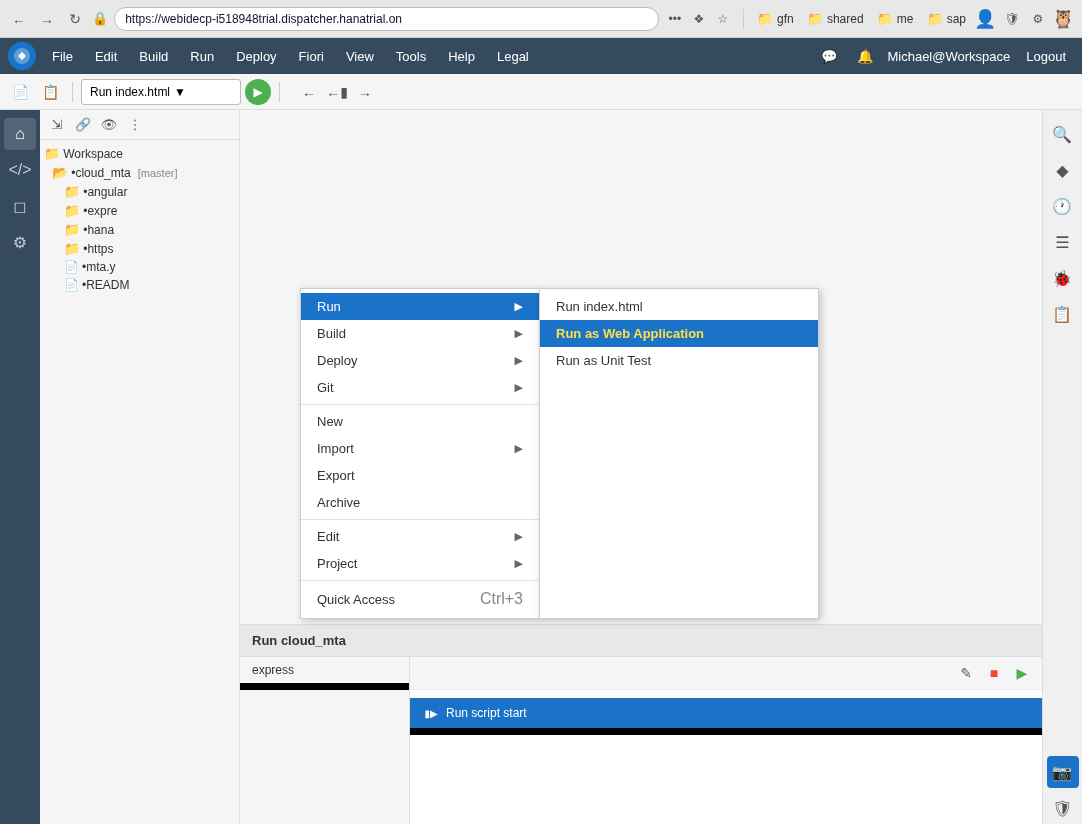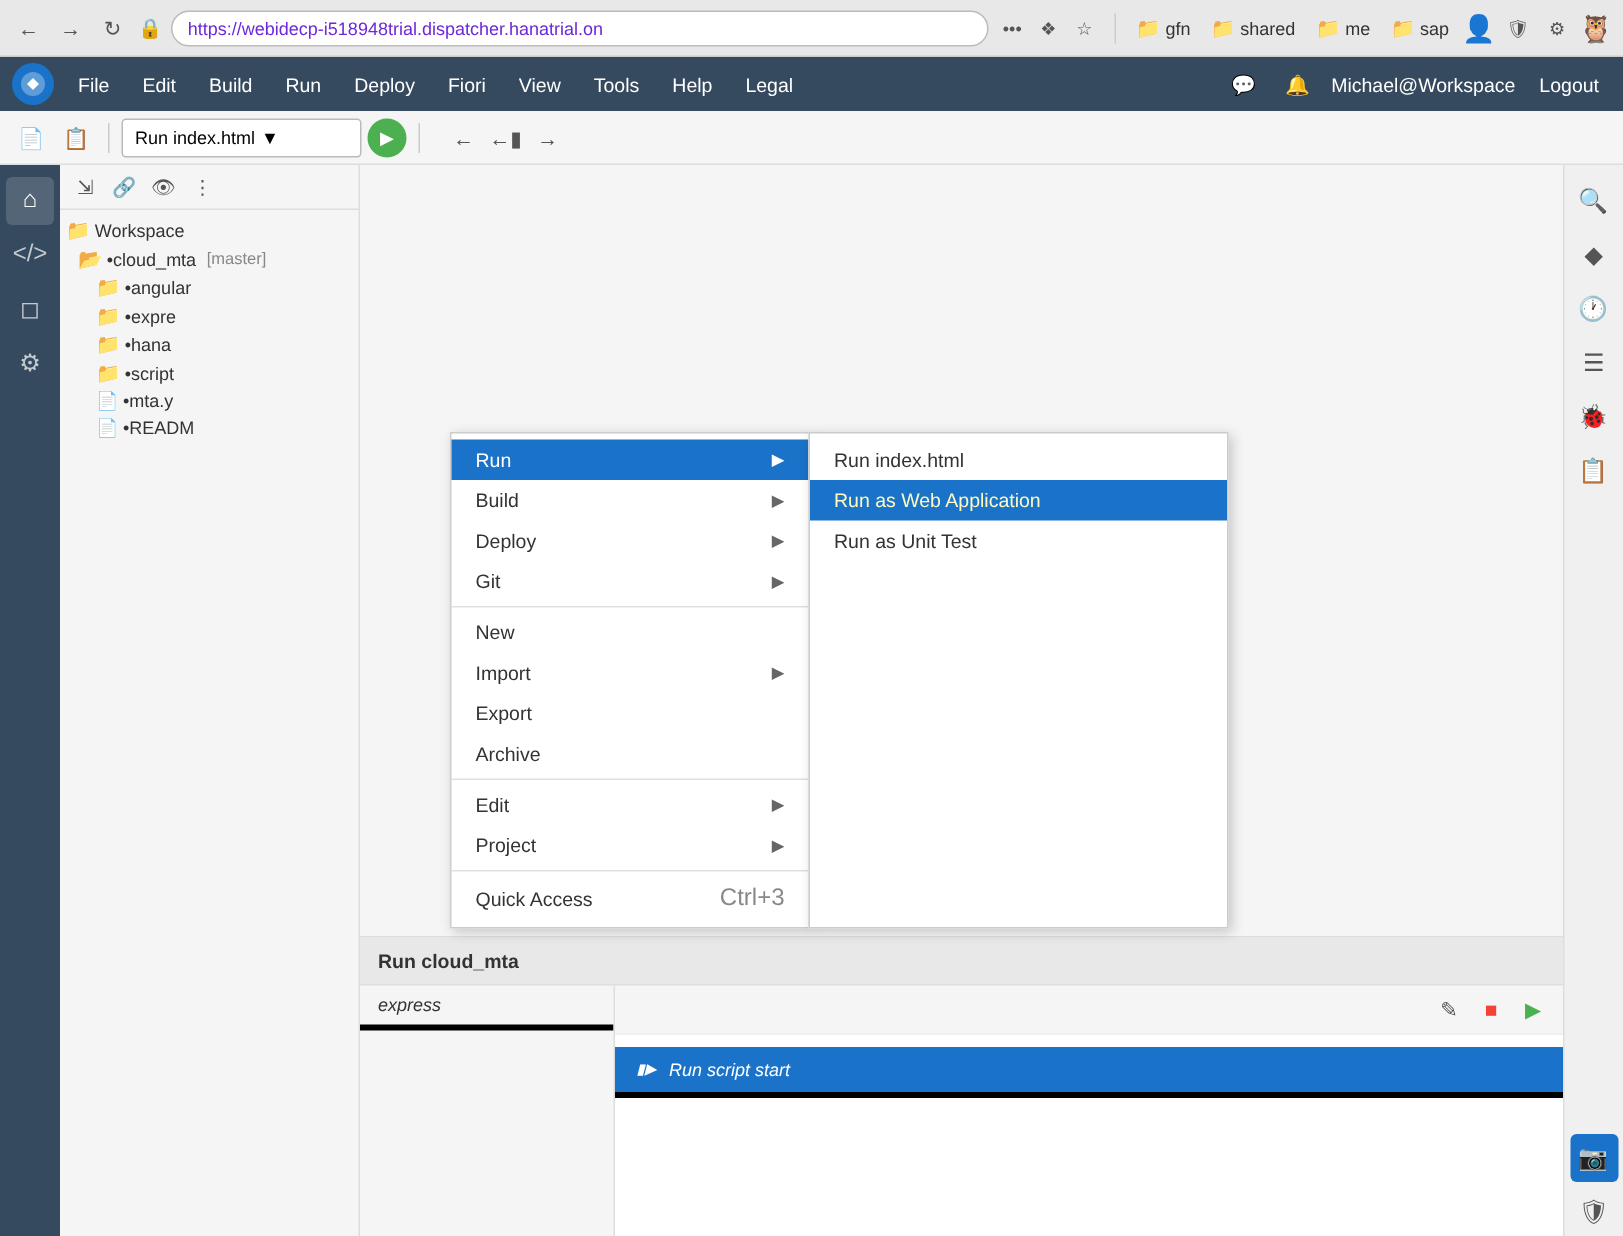--- a/index.html
+++ b/index.html
@@ -14,21 +14,21 @@
       padding: 0 8px;
       gap: 6px;
       border-bottom: 1px solid #ccc;
     }
     .nav-btn {
       width: 22px; height: 22px; border: none; background: transparent; cursor: pointer; border-radius: 3px;
       display: flex; align-items: center; justify-content: center; color: #555; font-size: 14px;
     }
     .url-bar {
       flex: 1; height: 24px; border: 1px solid #bbb; border-radius: 12px; padding: 0 10px;
-      background: white; font-size: 12px; color: #6d28d9;
+      background: white; font-size: 12px; color: #0f172a;
     }
     .browser-icons { display: flex; gap: 4px; align-items: center; }
     .b-icon { width: 20px; height: 20px; display: flex; align-items: center; justify-content: center; color: #555; font-size: 12px; cursor: pointer; }
     .bookmarks { display: flex; gap: 6px; align-items: center; font-size: 12px; color: #333; }
     .bm-item { display: flex; align-items: center; gap: 3px; cursor: pointer; padding: 2px 4px; border-radius: 3px; }
     .folder-icon { color: #e6a817; font-size: 13px; }
 
     
     .app-container { display: flex; flex-direction: column; height: calc(824px - 38px); }
 
@@ -125,32 +125,32 @@
     .cm-separator { height: 1px; background: #e0e0e0; margin: 3px 0; }
 
     
     .submenu {
       background: white; border: 1px solid #ccc; box-shadow: 2px 2px 8px rgba(0,0,0,0.2);
       min-width: 280px; padding: 4px 0; font-size: 13px; position: relative; top: 0; left: -1px;
     }
     .sm-item {
       display: flex; align-items: center; padding: 6px 16px; cursor: pointer; color: #333;
     }
-    .sm-item.highlighted { background: #1a73c8; color: #fef9c3; }
+    .sm-item.highlighted { background: #1a73c8; color: #fde047; font-weight: bold; }
     .editor-area { flex: 1; background: #f5f5f5; }
 
     
     .bottom-panel { height: 200px; background: #f5f5f5; border-top: 1px solid #ddd; display: flex; flex-direction: column; }
     .bottom-header {
       height: 32px; background: #e8e8e8; display: flex; align-items: center; padding: 0 12px;
       border-bottom: 1px solid #ddd; font-size: 13px; font-weight: 600; color: #333;
     }
     .bottom-content { display: flex; flex: 1; overflow: hidden; }
     .bottom-left { width: 170px; background: #f5f5f5; border-right: 1px solid #ddd; overflow-y: auto; }
-    .bl-item { padding: 6px 12px; cursor: pointer; font-size: 12px; color: #333; border-bottom: 4px solid #000000; font-style: italic; }
+    .bl-item { padding: 6px 12px; cursor: pointer; font-size: 12px; color: #333; border-bottom: 7px solid #000000; }
     .bl-item.selected { background: #1a73c8; color: white; }
     .run-item { display: flex; align-items: center; gap: 6px; }
     .run-icon { width: 18px; height: 18px; border-radius: 50%; background: #1a73c8; display: flex; align-items: center; justify-content: center; color: white; font-size: 10px; flex-shrink: 0; }
     .bottom-actions {
       display: flex; align-items: center; padding: 4px 8px; gap: 4px;
       border-bottom: 1px solid #eee; background: #f5f5f5;
     }
     .ba-btn { width: 24px; height: 24px; border: none; background: transparent; cursor: pointer; display: flex; align-items: center; justify-content: center; color: #555; font-size: 14px; border-radius: 2px; }
     .ba-btn.green { color: #4caf50; }
     .ba-btn.red { color: #f44336; }
@@ -278,21 +278,21 @@
         <div class="tree-item tree-indent-2">
           <span class="folder-closed">📁</span>
           <span>•expre</span>
         </div>
         <div class="tree-item tree-indent-2">
           <span class="folder-closed">📁</span>
           <span>•hana</span>
         </div>
         <div class="tree-item tree-indent-2">
           <span class="folder-closed">📁</span>
-          <span>•script</span>
+          <span>•https</span>
         </div>
         <div class="tree-item tree-indent-2">
           <span class="file-icon">📄</span>
           <span>•mta.y</span>
         </div>
         <div class="tree-item tree-indent-2">
           <span class="file-icon">📄</span>
           <span>•READM</span>
         </div>
       </div>

